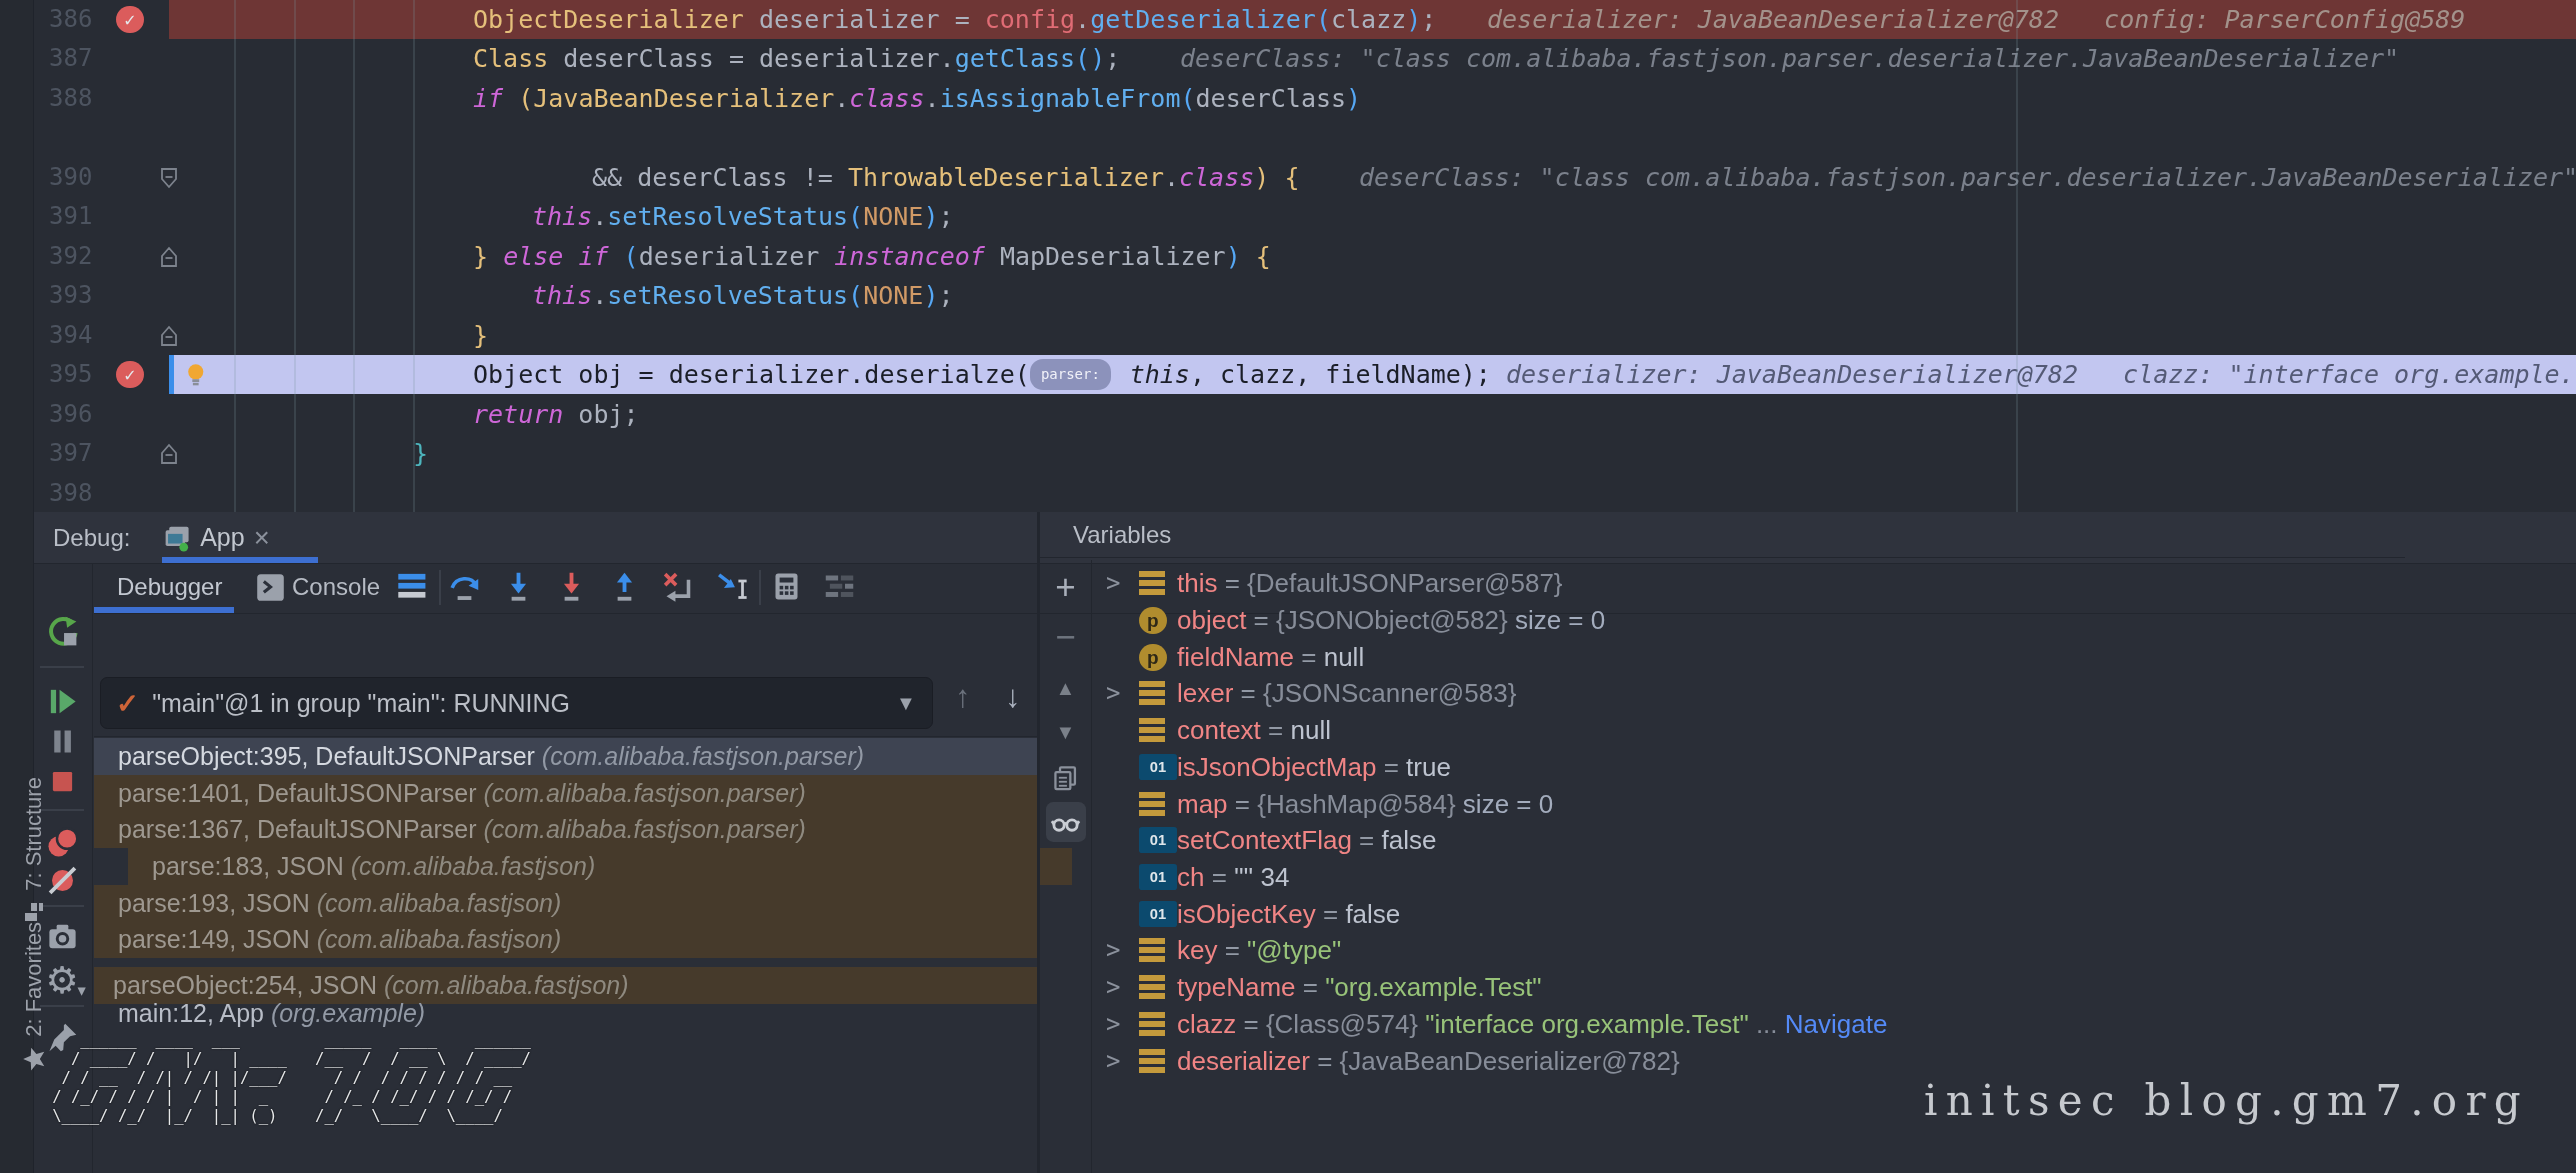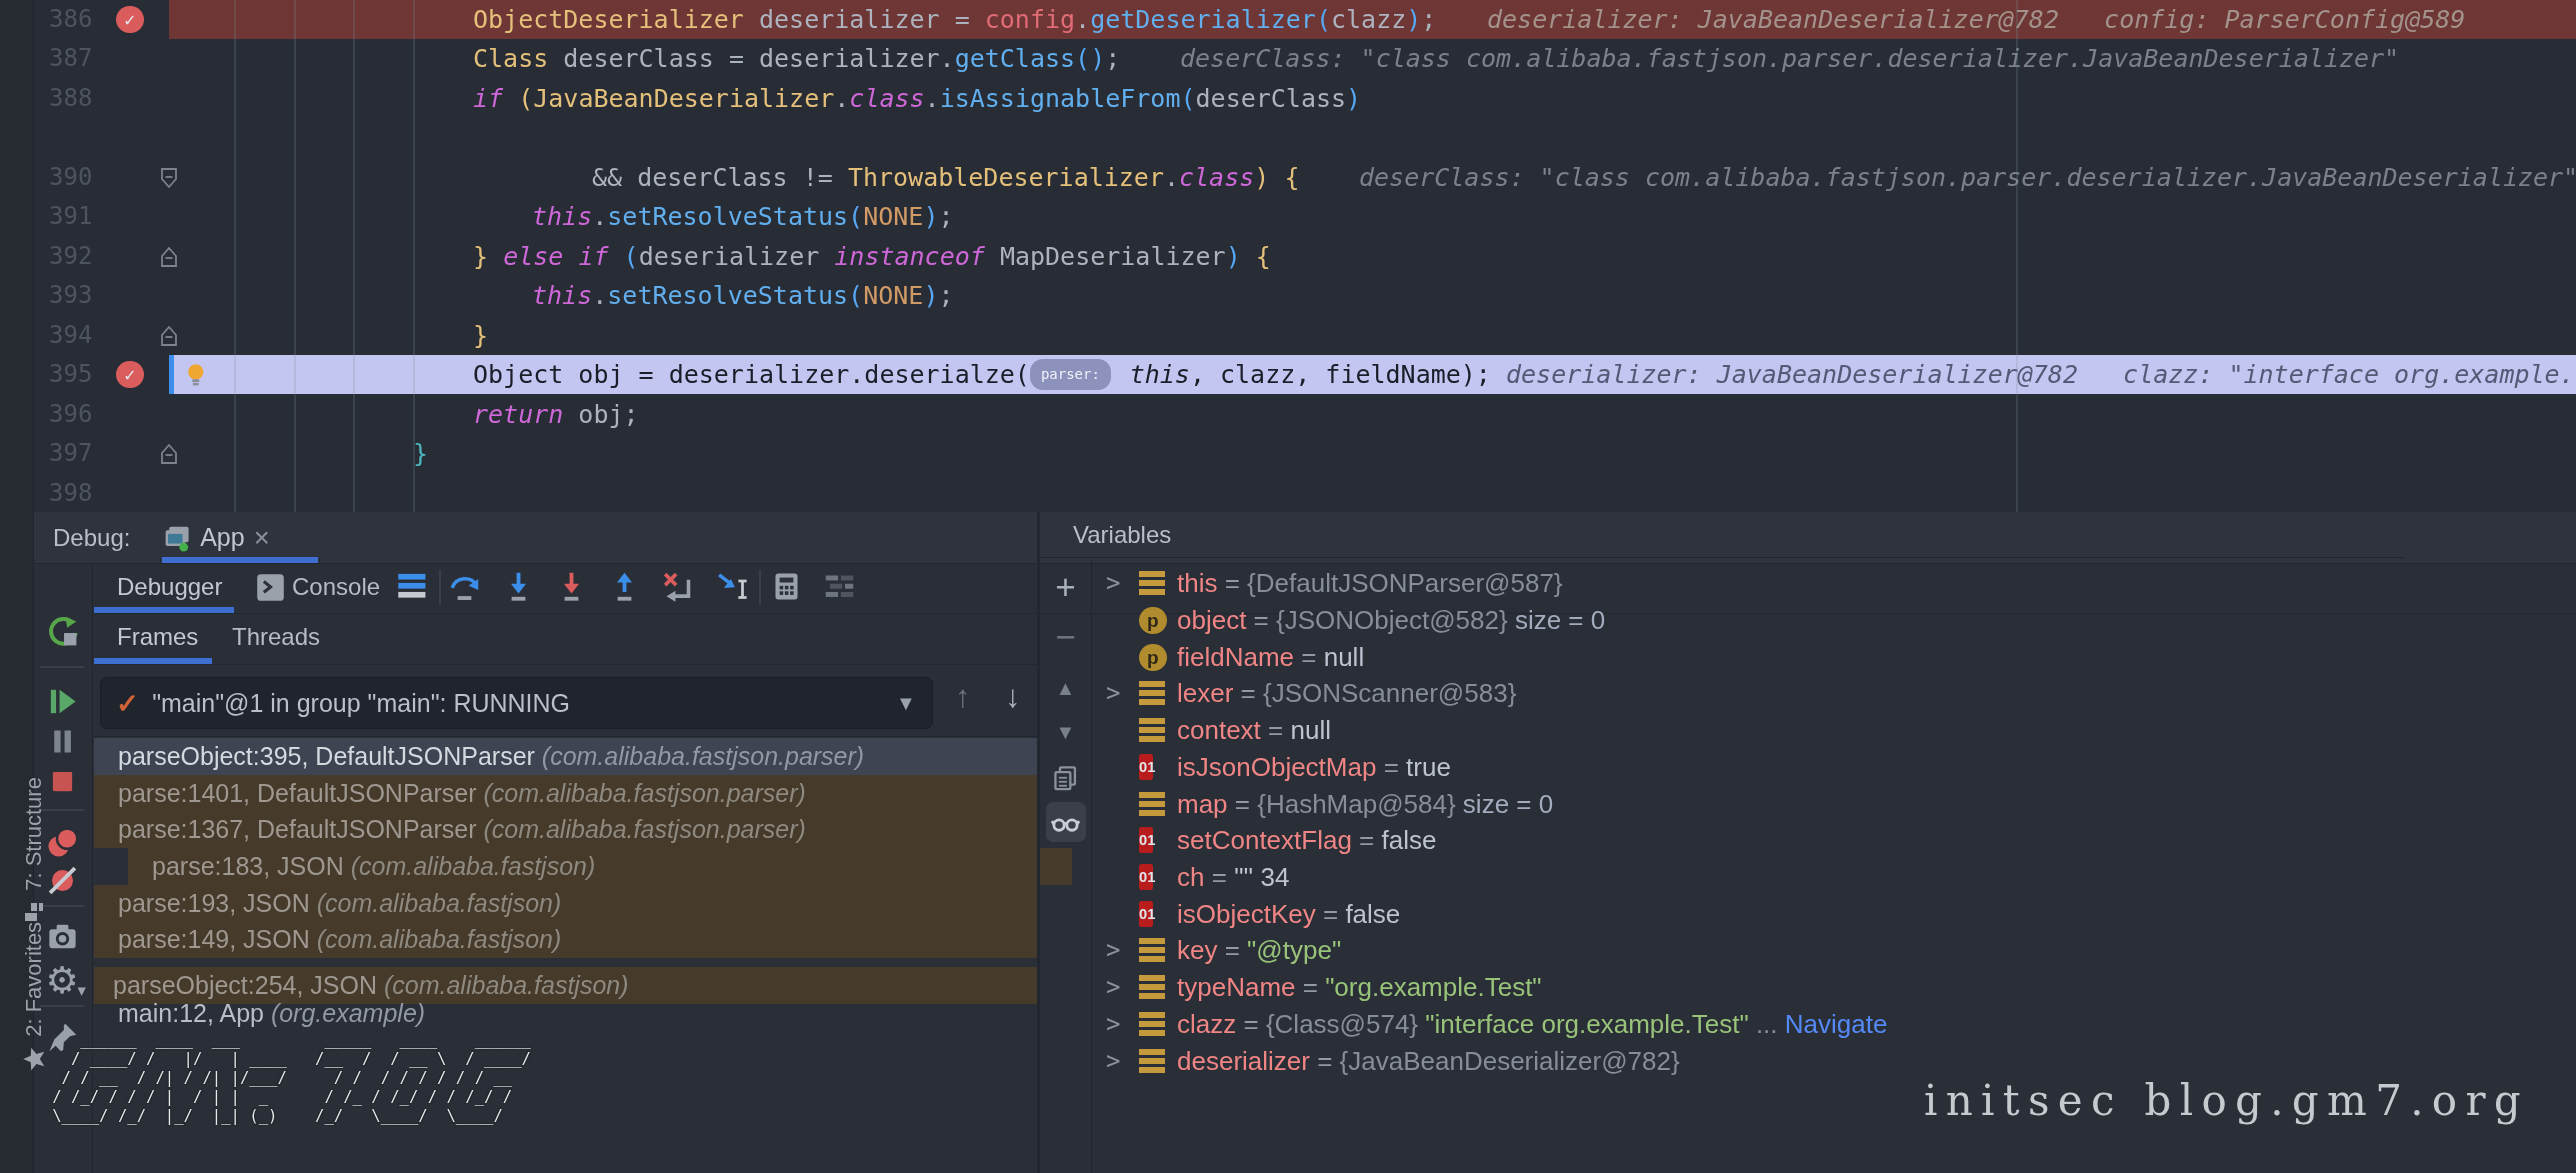--- a/index.html
+++ b/index.html
@@ -82,21 +82,21 @@
   .v-rf{color:#878d99;}
   .v-lt{color:#bdc3cf;}
   .v-st{color:#98c379;}
   .v-sz{color:#a3acbd;}
   .v-dt{color:#878d99;}
   .v-lk{color:#548af7;}
   .ic-field{display:inline-block;width:26px;height:26px;}
   .ic-field i{display:block;width:26px;height:6.4px;background:#c49a3c;margin-bottom:2.8px;}
   .ic-param{width:27.5px;height:27.5px;border-radius:50%;background:#b08c2e;color:#2e2817;font-weight:bold;
      font-size:19px;line-height:27.5px;text-align:center;}
-  .ic-prim{width:14px;height:26px;background:#b91c1c;color:#dfe6ea;font-size:14.7px;font-weight:bold;
+  .ic-prim{width:38px;height:26px;background:#0c4a6e;color:#dfe6ea;font-size:14.7px;font-weight:bold;
      line-height:26px;text-align:center;border-radius:2.8px;}
   
   #ascii-art{left:24px;top:1015px;font-family:"DejaVu Sans Mono",monospace;font-size:15.6px;line-height:19px;
      color:#e6e8ea;z-index:30;white-space:pre;text-shadow:0 0 1.8px #000;}
   #brand{left:1924px;top:1076px;font-family:"DejaVu Serif",serif;font-size:42px;letter-spacing:8.3px;
      color:#c6c9ce;z-index:30;}
   svg{display:block;}
 </style>
 </head>
 <body>
@@ -333,25 +333,20 @@
               <rect x="5" y="10" width="9" height="3.6" opacity="0.55"></rect>
               <rect x="16" y="10" width="6" height="3.6"></rect>
               <rect x="2" y="16" width="9" height="3.6"></rect>
               <rect x="13" y="16" width="9" height="3.6" opacity="0.55"></rect>
             </g>
           </svg>
       </span>
     </div>
 
     <div id="frames-pane">
-      <div id="frames-tabs">
-        <span class="dbg-tab-label" style="left:23px;">Frames</span>
-        <span class="dbg-tab-label" style="left:138px;color:#b6bbc4;">Threads</span>
-        <div class="tab-underline" style="left:0;bottom:0;width:118px;"></div>
-      </div>
       <div id="thread-row">
         <div id="thread-select">
           <span style="color:#ce6438;font-weight:bold;font-size:27.5px;margin:0 13px 0 14.7px;">✓</span>
           <span>"main"@1 in group "main": RUNNING</span>
           <span style="position:absolute;right:16.5px;color:#9ba1ab;font-size:20px;">▼</span>
         </div>
         <span style="position:absolute;left:861px;top:13px;font-size:31px;color:#6b717c;">↑</span>
         <span style="position:absolute;left:911px;top:13px;font-size:31px;color:#abb2bf;">↓</span>
       </div>
       <div id="frames-list">

